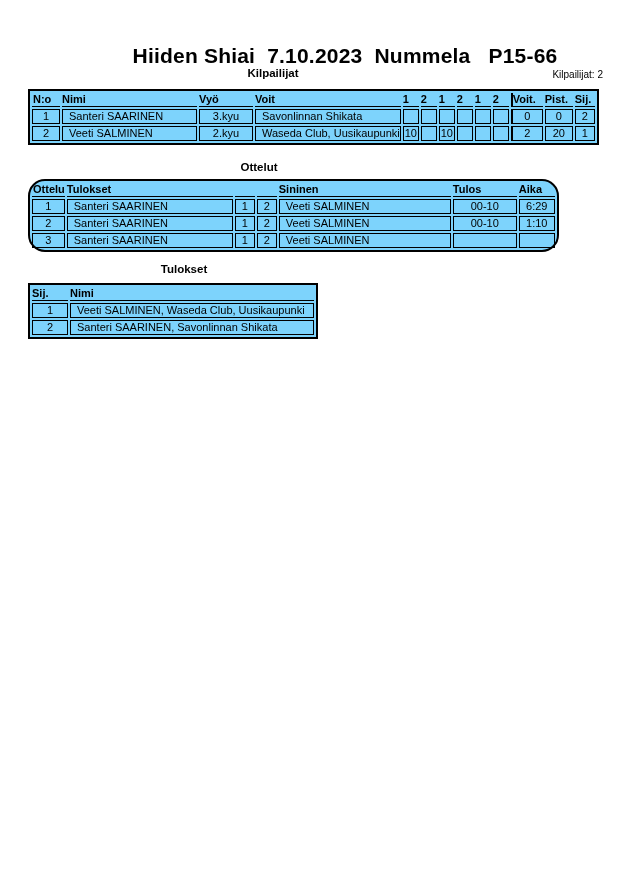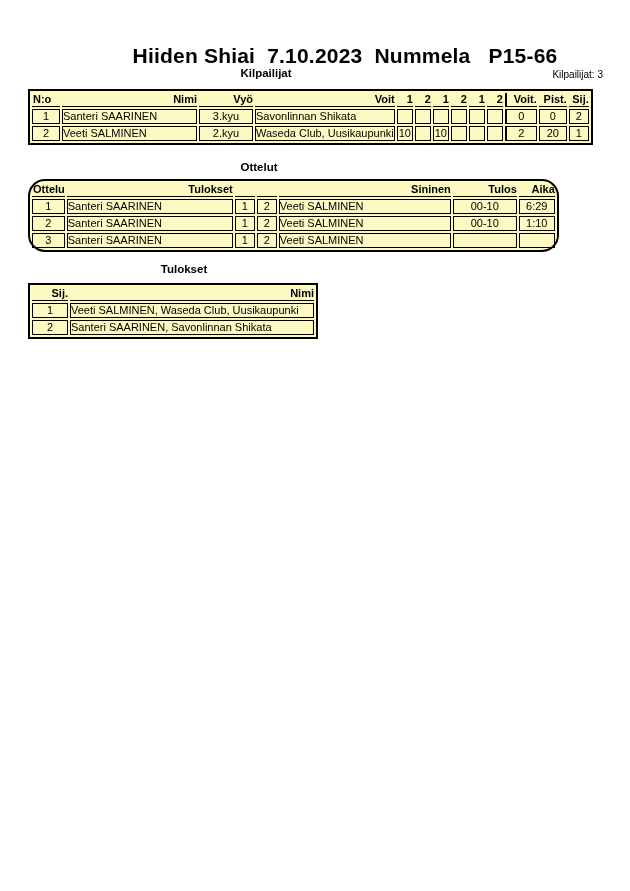--- a/index.html
+++ b/index.html
@@ -10,57 +10,57 @@
     position: relative; overflow: hidden;
   }
   .abs { position: absolute; }
 
   #title {
     top: 44px; left: 0; width: 630px;
     text-align: center; font-size: 21px; font-weight: bold;
     white-space: pre; letter-spacing: 0.2px; margin-left: 30px;
   }
   .section-label { font-weight: bold; font-size: 11.5px; }
-  #lbl-kilpailijat { top: 67px; left: 1px; width: 530px; text-align: center; }
+  #lbl-kilpailijat { top: 67px; left: 8px; width: 530px; text-align: center; }
   #count-kilpailijat { top: 69px; right: 27px; font-size: 10px; }
   #lbl-ottelut { top: 161px; left: 0; width: 518px; text-align: center; }
   #lbl-tulokset { top: 263px; left: 10px; width: 348px; text-align: center; }
 
   table {
     position: absolute;
     border-collapse: separate; border-spacing: 2px;
-    border: 2px solid #000; background: #fef9c3;
+    border: 2px solid #000; background: #7dd3fc;
     table-layout: fixed;
     font-size: 11px; line-height: 1;
   }
   #t1 { left: 28px; top: 89px; }
   #t2 { left: 28px; top: 179px; border-radius: 17px; }
   #t3 { left: 28px; top: 283px; }
 
   th {
     font-weight: bold; padding: 0; height: 13px;
     border: none; border-bottom: 1px solid #000;
-    vertical-align: middle; text-align: right;
+    vertical-align: middle; text-align: left;
     white-space: nowrap; overflow: visible;
   }
   td {
     border: 1px solid #000; height: 13px; padding: 0;
     vertical-align: middle; text-align: center;
     white-space: nowrap; overflow: visible;
   }
   th.lh { text-align: left; padding-left: 1px; }
-  td.l  { text-align: left; }
+  td.l  { text-align: left; padding-left: 6px; }
   .thickL { border-left: 2px solid #000 !important; }
 </style>
 </head>
 <body>
 
 <div id="title" class="abs">Hiiden Shiai  7.10.2023  Nummela   P15-66</div>
 <div id="lbl-kilpailijat" class="abs section-label">Kilpailijat</div>
-<div id="count-kilpailijat" class="abs">Kilpailijat: 3</div>
+<div id="count-kilpailijat" class="abs">Kilpailijat: 2</div>
 
 <table id="t1">
   <colgroup>
     <col style="width:28px">
       <col style="width:135px">
       <col style="width:54px">
       <col style="width:120px">
     <col style="width:16px">
       <col style="width:16px">
       <col style="width:16px">

